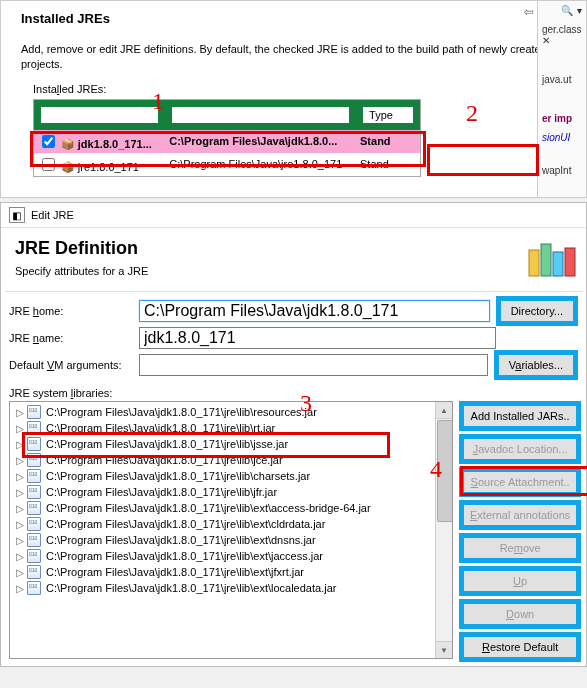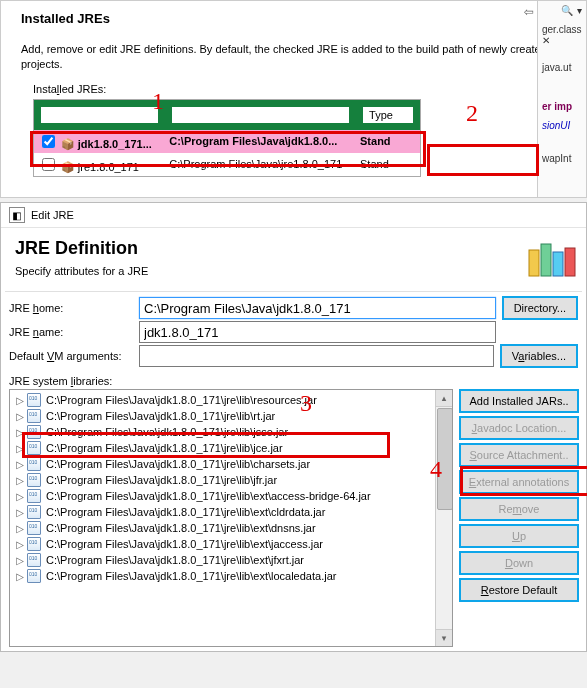--- a/index.html
+++ b/index.html
@@ -65,21 +65,21 @@
   font-size: 11px;
   white-space: nowrap;
   overflow: hidden;
 }
 .jre-table tr.selected td {
   background: #f9a8d4;
   font-weight: bold;
 }
 .btn {
   background: #e1e1e1;
-  border: 2px solid #0ea5e9;
+  border: 5px solid #0ea5e9;
   padding: 4px 10px;
   font-size: 11px;
   text-align: center;
   min-width: 80px;
   cursor: pointer;
 }
 .redbox {
   border: 3px solid #e00000;
   position: absolute;
 }
@@ -152,21 +152,21 @@
   margin-bottom: 1px;
 }
 .form-row label {
   width: 130px;
   font-size: 11px;
 }
 .form-row input {
   flex: 1;
   border: 1px solid #7a7a7a;
   padding: 2px 4px;
-  font-size: 13px;
+  font-size: 16px;
   height: 16px;
 }
 .form-row .btn { margin-left: 6px; min-width: 72px; }
 .input-highlight { border: 1px solid #3399ff !important; box-shadow: 0 0 1px #3399ff; }
 .lib-label { padding: 2px 16px 2px 8px; }
 .lib-container {
   display: flex;
   gap: 6px;
   padding: 0 4px 4px 8px;
 }
@@ -290,21 +290,21 @@
         <td>Stand</td>
       </tr>
     </tbody>
       </table>
 
   </div>
 
   <div class="right-strip">
     <div style="text-align:right">🔍 ▾</div>
     <div><span>ger.class</span> ✕</div>
-    <div style="margin-top:8px"><span class="code-purple"></span> <span>java.ut</span></div>
+    <div style="margin-top:20px"><span class="code-purple"></span> <span>java.ut</span></div>
     <div style="margin-top:20px"><span class="code-purple">er imp</span></div>
     <div><span class="code-blue" style="font-style:italic">sionUI</span></div>
     <div style="margin-top:14px"><span>wapInt</span></div>
   </div>
 </div>
 
 <div class="redbox" style="left:30px; top:131px; width:390px; height:30px;"></div>
 <div class="redbox" style="left:427px; top:144px; width:106px; height:26px;"></div>
 <div class="red-num" style="left:152px; top:88px;">1</div>
 <div class="red-num" style="left:466px; top:100px;">2</div>

